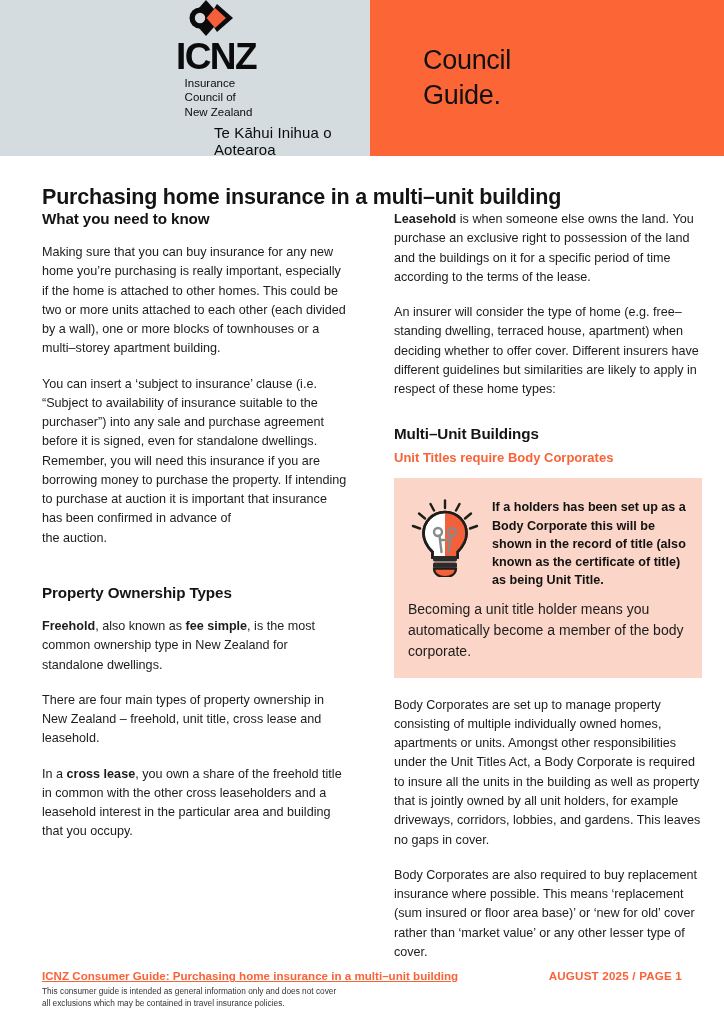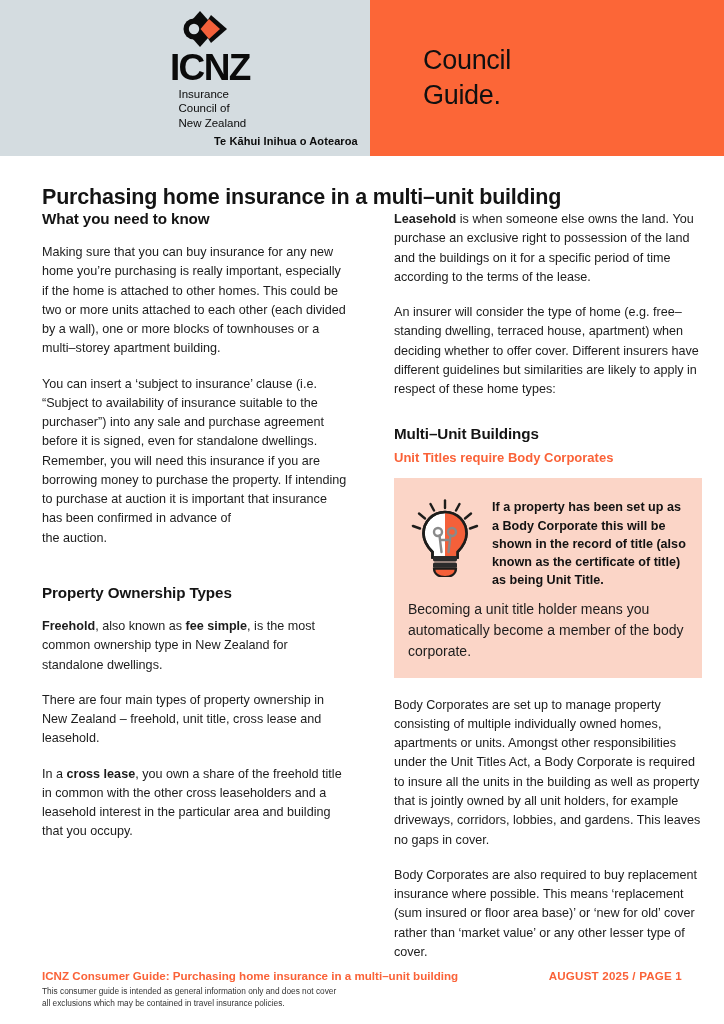--- a/index.html
+++ b/index.html
@@ -72,22 +72,22 @@
   }
   .logo-sub {
     font-size: 11.5px;
     line-height: 1.24;
     color: #0b0b0b;
     margin-left: 5px;
     white-space: pre-line;
     padding-top: 1px;
   }
   .logo-maori {
-    font-size: 11px;
-    font-weight: bold;
+    font-size: 15px;
+    font-weight: normal;
     color: #0b0b0b;
     margin-top: 5px;
     margin-left: 152px;
     letter-spacing: 0.1px;
   }
 
   
   .page {
     padding: 0 42px;
     box-sizing: border-box;
@@ -183,20 +183,21 @@
   }
   .footer-row {
     display: flex;
     justify-content: space-between;
     align-items: baseline;
   }
   .footer-title {
     font-size: 11.6px;
     font-weight: bold;
     color: #fa6238;
+    text-decoration: underline;
   }
   .footer-meta {
     font-size: 11.6px;
     font-weight: bold;
     color: #fa6238;
     letter-spacing: 0.2px;
   }
   .footer-disclaimer {
     font-size: 8.3px;
     line-height: 1.42;
@@ -293,21 +294,21 @@
               <circle cx="44" cy="33" r="4"></circle>
               <line x1="31.5" y1="36.5" x2="33.5" y2="53"></line>
               <line x1="42.5" y1="36.5" x2="40.5" y2="53"></line>
               <line x1="33.5" y1="41" x2="40.5" y2="41"></line>
             </g>
             <rect x="25" y="57" width="24" height="5.4" rx="1.6" fill="#2b2b2b"></rect>
             <rect x="25" y="63.4" width="24" height="5.4" rx="1.6" fill="#2b2b2b"></rect>
             <path d="M26 69.6 L48 69.6 C48 75 43 78 37 78 C31 78 26 75 26 69.6 Z" fill="#f4603a" stroke="#1d1d1b" stroke-width="2.2"></path>
           </svg>
 
-          <div class="callout-strong">If a property has been set up as a Body Corporate this will be shown in the record of title (also known as the certificate of title) as being Unit Title.</div>
+          <div class="callout-strong">If a holders has been set up as a Body Corporate this will be shown in the record of title (also known as the certificate of title) as being Unit Title.</div>
         </div>
         <p class="callout-note">Becoming a unit title holder means you automatically become a member of the body corporate.</p>
       </div>
 
       <p class="body">Body Corporates are set up to manage property consisting of multiple individually owned homes, apartments or units. Amongst other responsibilities under the Unit Titles Act, a Body Corporate is required to insure all the units in the building as well as property that is jointly owned by all unit holders, for example driveways, corridors, lobbies, and gardens. This leaves no gaps in cover.</p>
 
       <p class="body">Body Corporates are also required to buy replacement insurance where possible. This means ‘replacement (sum insured or floor area base)’ or ‘new for old’ cover rather than ‘market value’ or any other lesser type of cover.</p>
 
     </div>
   </div>

